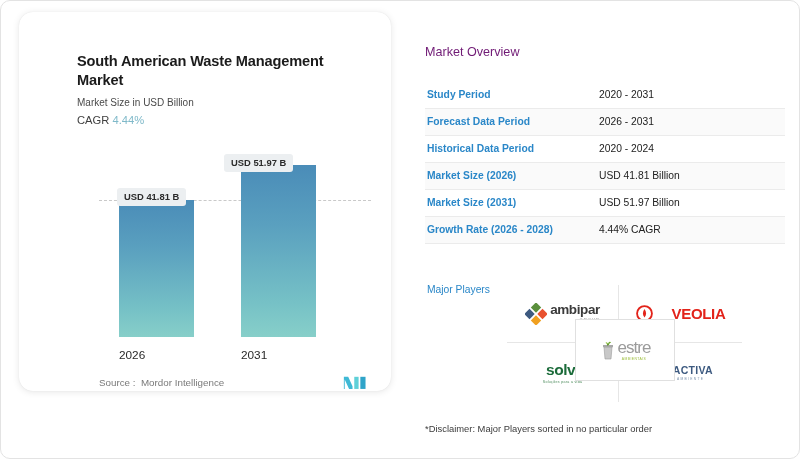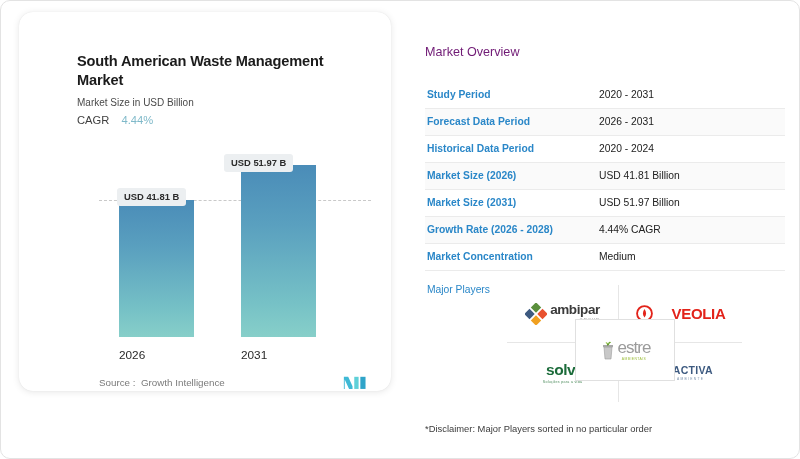--- a/index.html
+++ b/index.html
@@ -41,21 +41,21 @@
     left: 58px; top: 85px;
     font-size: 10px;
     color: #4a4a4a;
   }
   .chart-cagr {
     position: absolute;
     left: 58px; top: 102px;
     font-size: 11.2px;
     color: #3f3f3f;
   }
-  .chart-cagr .cagr-val { color: #7fb9c9; margin-left: 9px; }
+  .chart-cagr .cagr-val { color: #7fb9c9; }
 
   
   .plot {
     position: absolute;
     left: 58px; top: 130px;
     width: 290px; height: 205px;
   }
   .dashline {
     position: absolute;
     left: 22px; top: 58px;
@@ -211,21 +211,21 @@
       <div class="badge badge-2026">USD 41.81 B</div>
       <div class="badge badge-2031">USD 51.97 B</div>
 
       <div class="xlabel xlabel-2026">2026</div>
       <div class="xlabel xlabel-2031">2031</div>
     </div>
 
     <div class="source-row">
       <div class="source-text">
         <span>Source :</span>
-        &nbsp;<span>Growth Intelligence</span>
+        &nbsp;<span>Mordor Intelligence</span>
       </div>
       <svg class="mi-logo" viewBox="0 0 30 18">
         <polygon points="1,17 1,3 6,3 11,14 11,17 7,17 2,6 2,17" fill="#3fb9d5"></polygon>
         <polygon points="13,17 13,3 18,3 18,17" fill="#5fd0d8"></polygon>
         <polygon points="20,17 20,3 26,3 26,17 21,17" fill="#2fa4c9"></polygon>
       </svg>
     </div>
   </div>
 
   <div class="overview">
@@ -249,24 +249,20 @@
           <td class="ov-key">Market Size (2026)</td>
           <td class="ov-val">USD 41.81 Billion</td>
         </tr>
         <tr>
           <td class="ov-key">Market Size (2031)</td>
           <td class="ov-val">USD 51.97 Billion</td>
         </tr>
         <tr class="alt">
           <td class="ov-key">Growth Rate (2026 - 2028)</td>
           <td class="ov-val">4.44% CAGR</td>
-        </tr>
-        <tr>
-          <td class="ov-key">Market Concentration</td>
-          <td class="ov-val">Medium</td>
         </tr>
       </tbody>
     </table>
   </div>
 
   <div class="players-label">Major Players</div>
 
   <div class="logos">
 
     <div class="lg-cell lg-tl">

